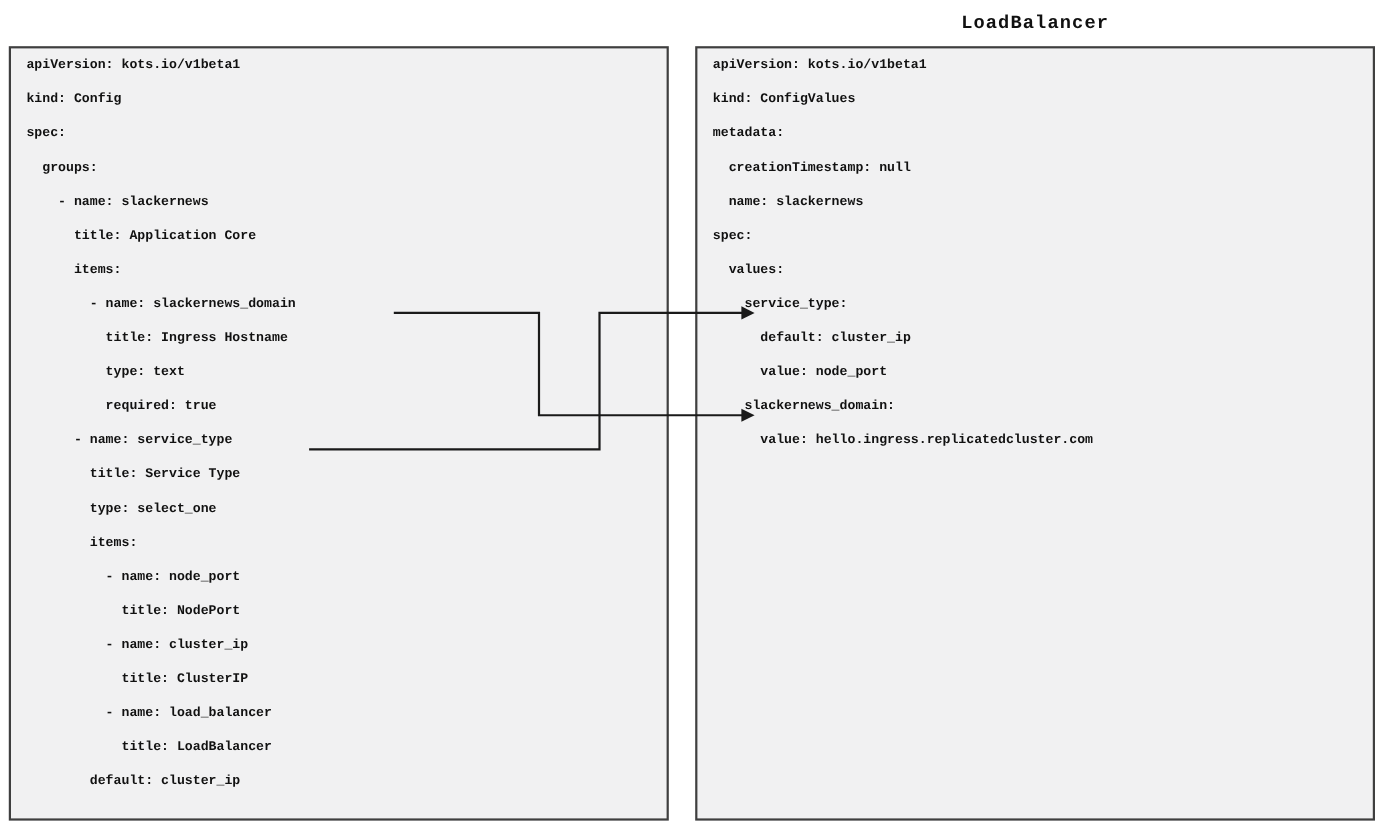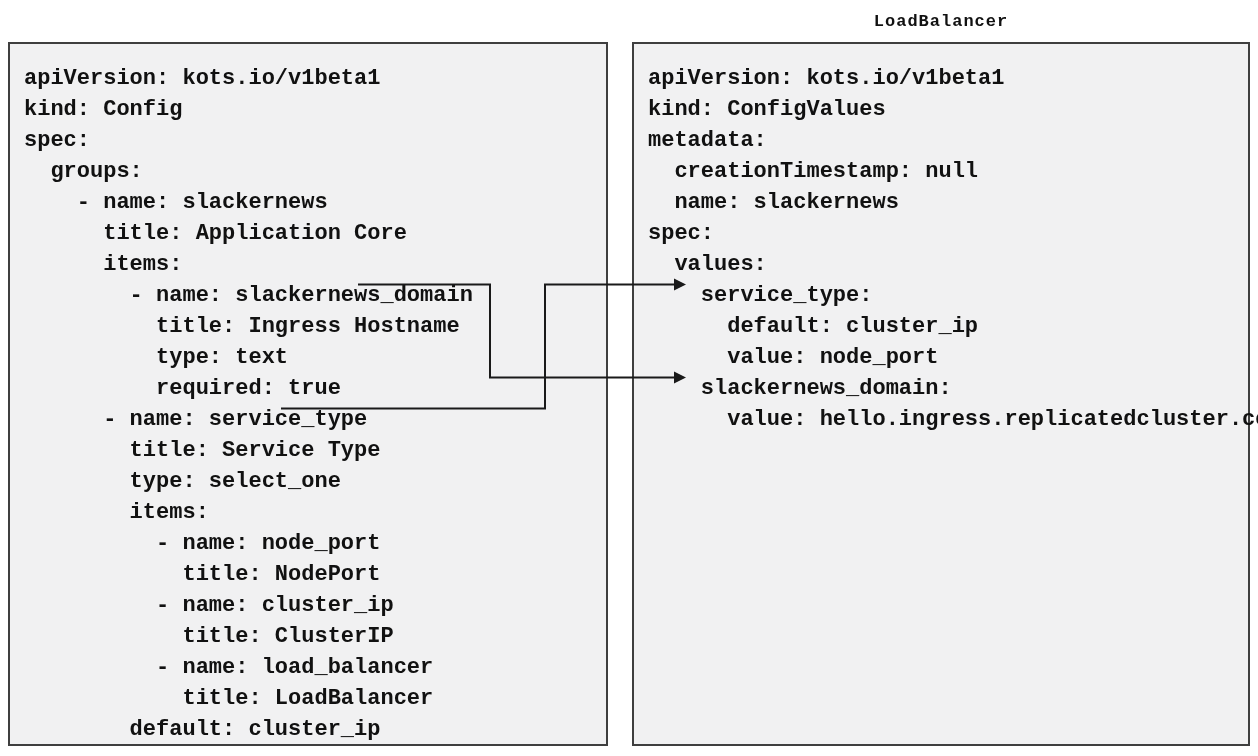--- a/index.html
+++ b/index.html
@@ -29,24 +29,24 @@
     top: 42px;
     height: 704px;
     background: var(--panel-bg, #f1f1f2);
     border: 2px solid var(--panel-border, #3f3f3f);
   }
   .panel.left-panel  { left: 8px;   width: 600px; }
   .panel.right-panel { left: 632px; width: 618px; }
 
   pre.code {
     margin: 0;
-    padding: 19px 8px 0 14px;
+    padding: 0 8px 0 14px;
     font-family: "Liberation Mono", monospace;
     font-weight: bold;
-    font-size: 22px;
+    font-size: 12px;
     line-height: 31px;
     color: var(--text, #111111);
     white-space: pre;
   }
 
   svg.connectors {
     position: absolute;
     left: 0; top: 0;
     width: 1258px; height: 756px;
     pointer-events: none;

